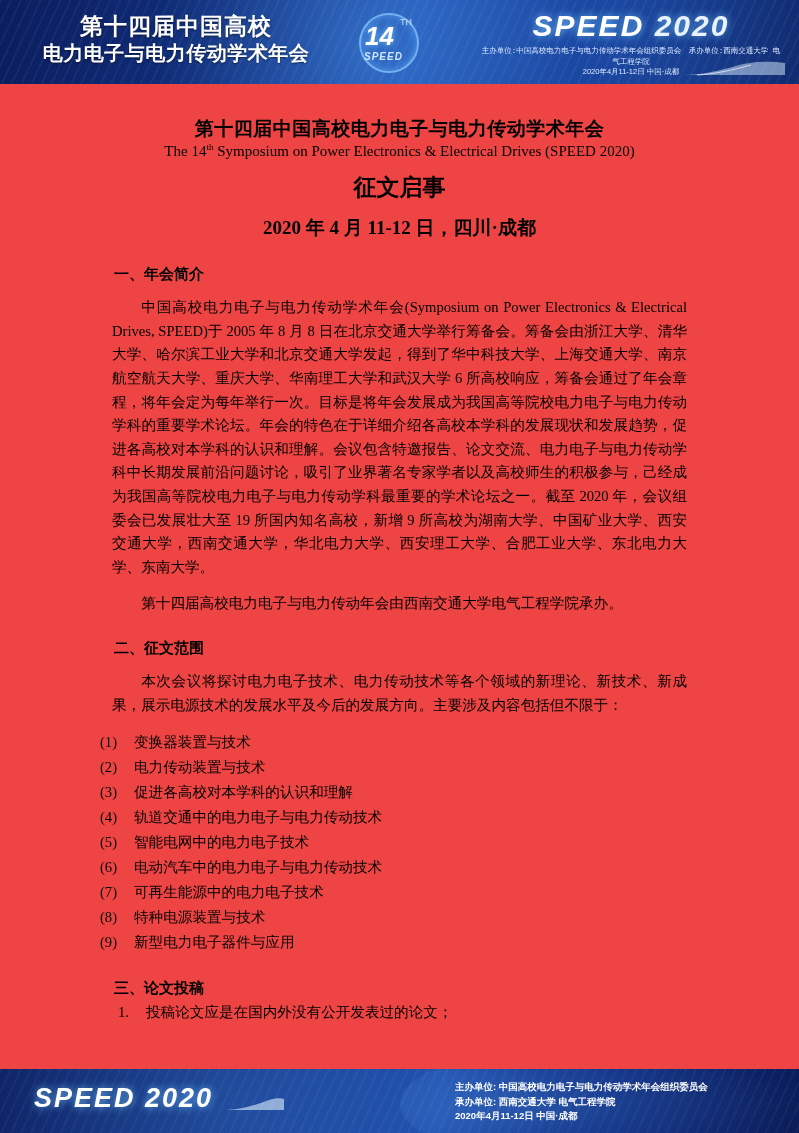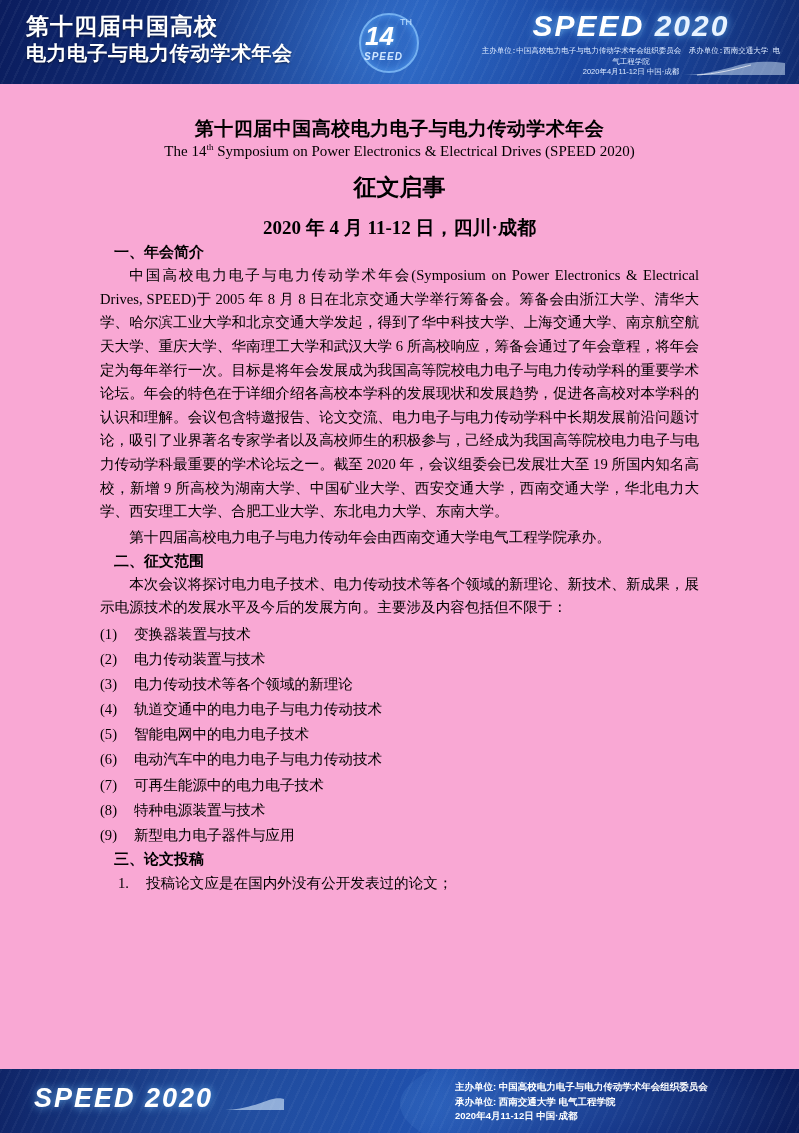--- a/index.html
+++ b/index.html
@@ -32,20 +32,21 @@
       repeating-linear-gradient(115deg, rgba(255,255,255,0.045) 0px, rgba(255,255,255,0.045) 2px, rgba(255,255,255,0) 2px, rgba(255,255,255,0) 9px),
       radial-gradient(circle at 46% 55%, rgba(90,170,255,0.35) 0%, rgba(16,48,120,0) 48%),
       radial-gradient(circle at 78% 40%, rgba(60,140,240,0.30) 0%, rgba(16,48,120,0) 52%);
     pointer-events: none;
   }
   .banner-left {
     position: absolute;
     left: 26px;
     top: 12px;
     width: 300px;
+    text-align: center;
     z-index: 3;
   }
   .banner-left .line1 {
     font-family: "Liberation Sans", sans-serif;
     font-weight: bold;
     font-size: 23px;
     letter-spacing: 1px;
     color: #ffffff;
     text-shadow: 0 1px 2px rgba(0,0,0,0.5);
     line-height: 1.25;
@@ -145,21 +146,21 @@
     opacity: 0.9;
   }
 
   
   .page {
     position: relative;
     width: 799px;
     height: 985px;
     box-sizing: border-box;
     padding: 20px 100px 0 100px;
-    background: #f9a8d4;
+    background: #ef4444;
   }
   .doc-title {
     text-align: center;
     font-family: "Liberation Serif", serif;
     font-weight: bold;
     font-size: 19px;
     letter-spacing: 0.5px;
     margin-top: 12px;
   }
   .doc-subtitle {
@@ -181,32 +182,32 @@
     font-family: "Liberation Serif", serif;
     font-weight: bold;
     font-size: 19px;
     margin-top: 12px;
   }
 
   .section-head {
     font-family: "Liberation Serif", serif;
     font-weight: bold;
     font-size: 15px;
-    margin-top: 2px;
+    margin-top: 24px;
     margin-bottom: 2px;
     padding-left: 14px;
   }
   .para {
     font-family: "Liberation Serif", serif;
     font-size: 14.6px;
     line-height: 1.62;
     text-align: justify;
     text-justify: inter-ideograph;
     text-indent: 2em;
-    margin: 0;
+    margin: 12px;
   }
   .para.second { margin-top: 2px; }
 
   .numbered-list {
     margin: 2px 0 0 0;
     padding: 0;
     list-style: none;
   }
   .numbered-list li {
     font-family: "Liberation Serif", serif;
@@ -347,21 +348,21 @@
 
   <div class="section-head">一、年会简介</div>
   <p class="para">中国高校电力电子与电力传动学术年会(Symposium on Power Electronics &amp; Electrical Drives, SPEED)于 2005 年 8 月 8 日在北京交通大学举行筹备会。筹备会由浙江大学、清华大学、哈尔滨工业大学和北京交通大学发起，得到了华中科技大学、上海交通大学、南京航空航天大学、重庆大学、华南理工大学和武汉大学 6 所高校响应，筹备会通过了年会章程，将年会定为每年举行一次。目标是将年会发展成为我国高等院校电力电子与电力传动学科的重要学术论坛。年会的特色在于详细介绍各高校本学科的发展现状和发展趋势，促进各高校对本学科的认识和理解。会议包含特邀报告、论文交流、电力电子与电力传动学科中长期发展前沿问题讨论，吸引了业界著名专家学者以及高校师生的积极参与，己经成为我国高等院校电力电子与电力传动学科最重要的学术论坛之一。截至 2020 年，会议组委会已发展壮大至 19 所国内知名高校，新增 9 所高校为湖南大学、中国矿业大学、西安交通大学，西南交通大学，华北电力大学、西安理工大学、合肥工业大学、东北电力大学、东南大学。</p>
   <p class="para second">第十四届高校电力电子与电力传动年会由西南交通大学电气工程学院承办。</p>
 
   <div class="section-head">二、征文范围</div>
   <p class="para">本次会议将探讨电力电子技术、电力传动技术等各个领域的新理论、新技术、新成果，展示电源技术的发展水平及今后的发展方向。主要涉及内容包括但不限于：</p>
   <ul class="numbered-list">
     <li><span class="marker">(1)</span><span>变换器装置与技术</span></li>
     <li><span class="marker">(2)</span><span>电力传动装置与技术</span></li>
-    <li><span class="marker">(3)</span><span>电力传动技术等各个领域的新理论</span></li>
+    <li><span class="marker">(3)</span><span>促进各高校对本学科的认识和理解</span></li>
     <li><span class="marker">(4)</span><span>轨道交通中的电力电子与电力传动技术</span></li>
     <li><span class="marker">(5)</span><span>智能电网中的电力电子技术</span></li>
     <li><span class="marker">(6)</span><span>电动汽车中的电力电子与电力传动技术</span></li>
     <li><span class="marker">(7)</span><span>可再生能源中的电力电子技术</span></li>
     <li><span class="marker">(8)</span><span>特种电源装置与技术</span></li>
     <li><span class="marker">(9)</span><span>新型电力电子器件与应用</span></li>
   </ul>
 
   <div class="section-head">三、论文投稿</div>
   <ul class="sub-list">

